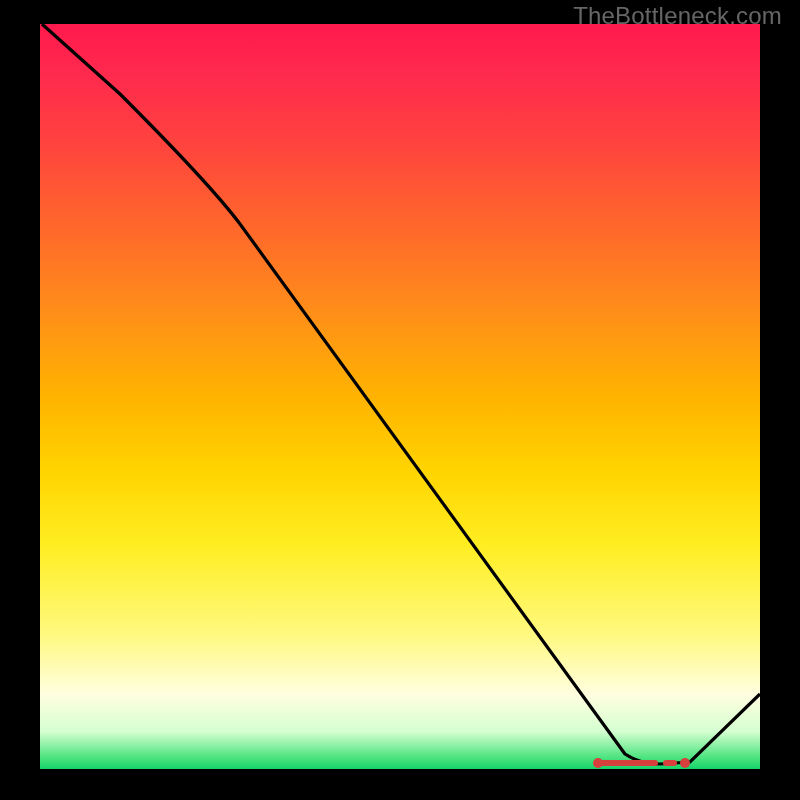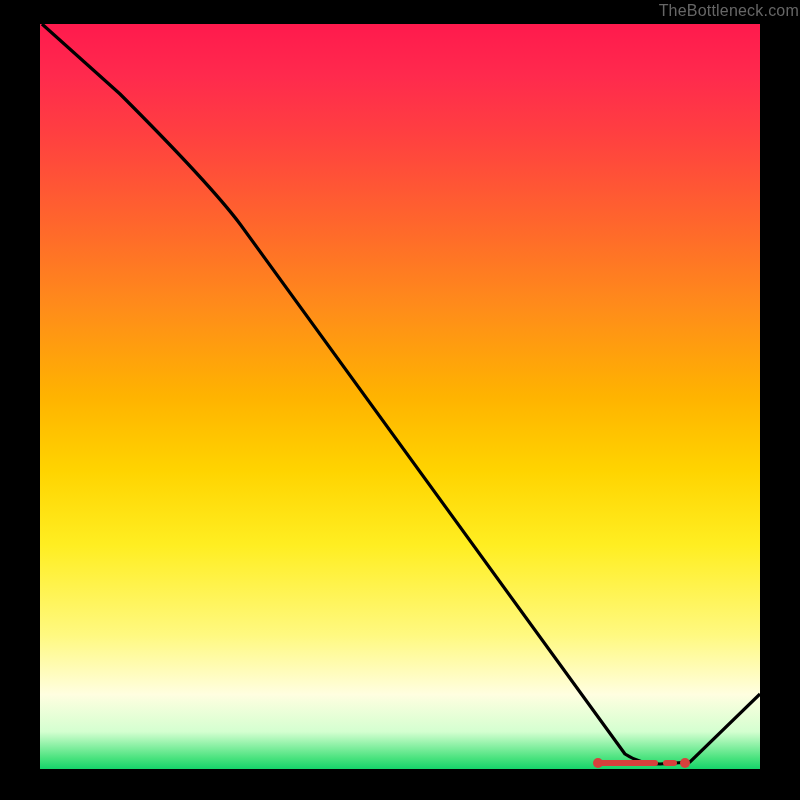--- a/index.html
+++ b/index.html
@@ -13,23 +13,23 @@
   }
   .frame {
     position: relative;
     width: 800px;
     height: 800px;
     background: #000;
   }
   .credit {
     position: absolute;
     top: 2px;
-    right: 1px;
+    right: 18px;
     color: #666;
-    font-size: 16px;
+    font-size: 24px;
     font-weight: 500;
     letter-spacing: 0.2px;
     z-index: 3;
   }
   .plot-area {
     position: absolute;
     left: 40px;
     top: 24px;
     width: 720px;
     height: 745px;

